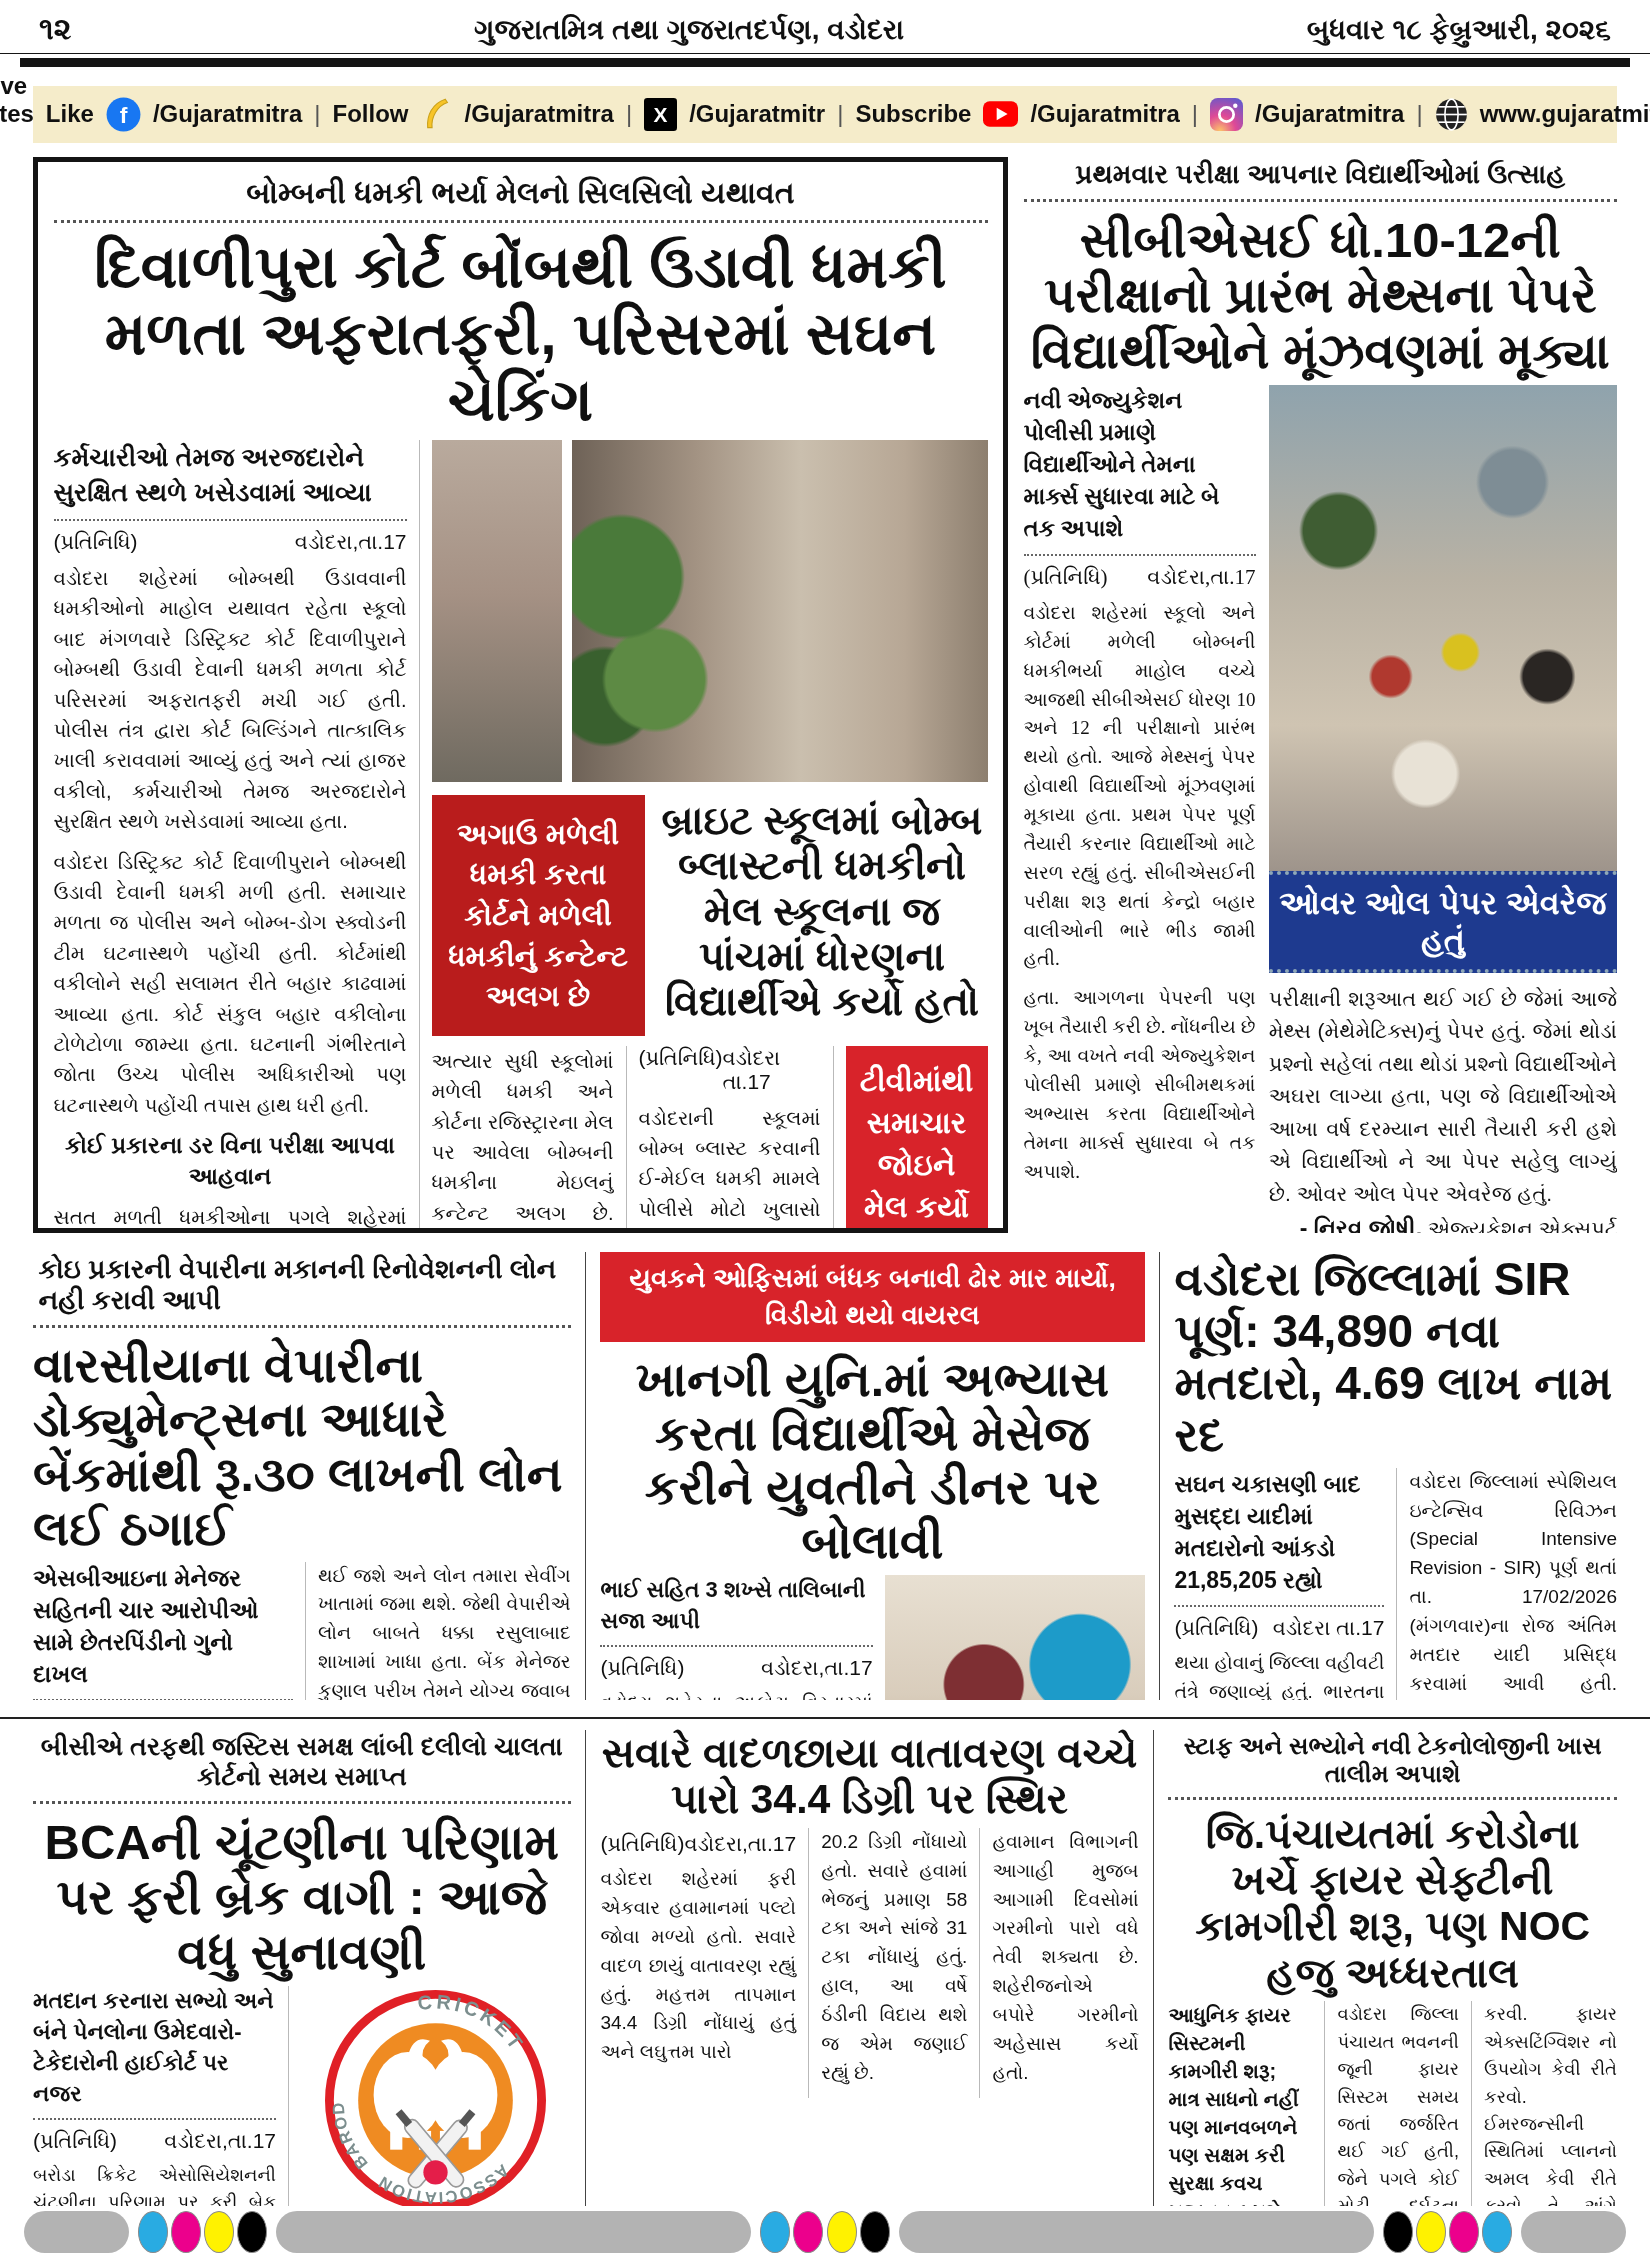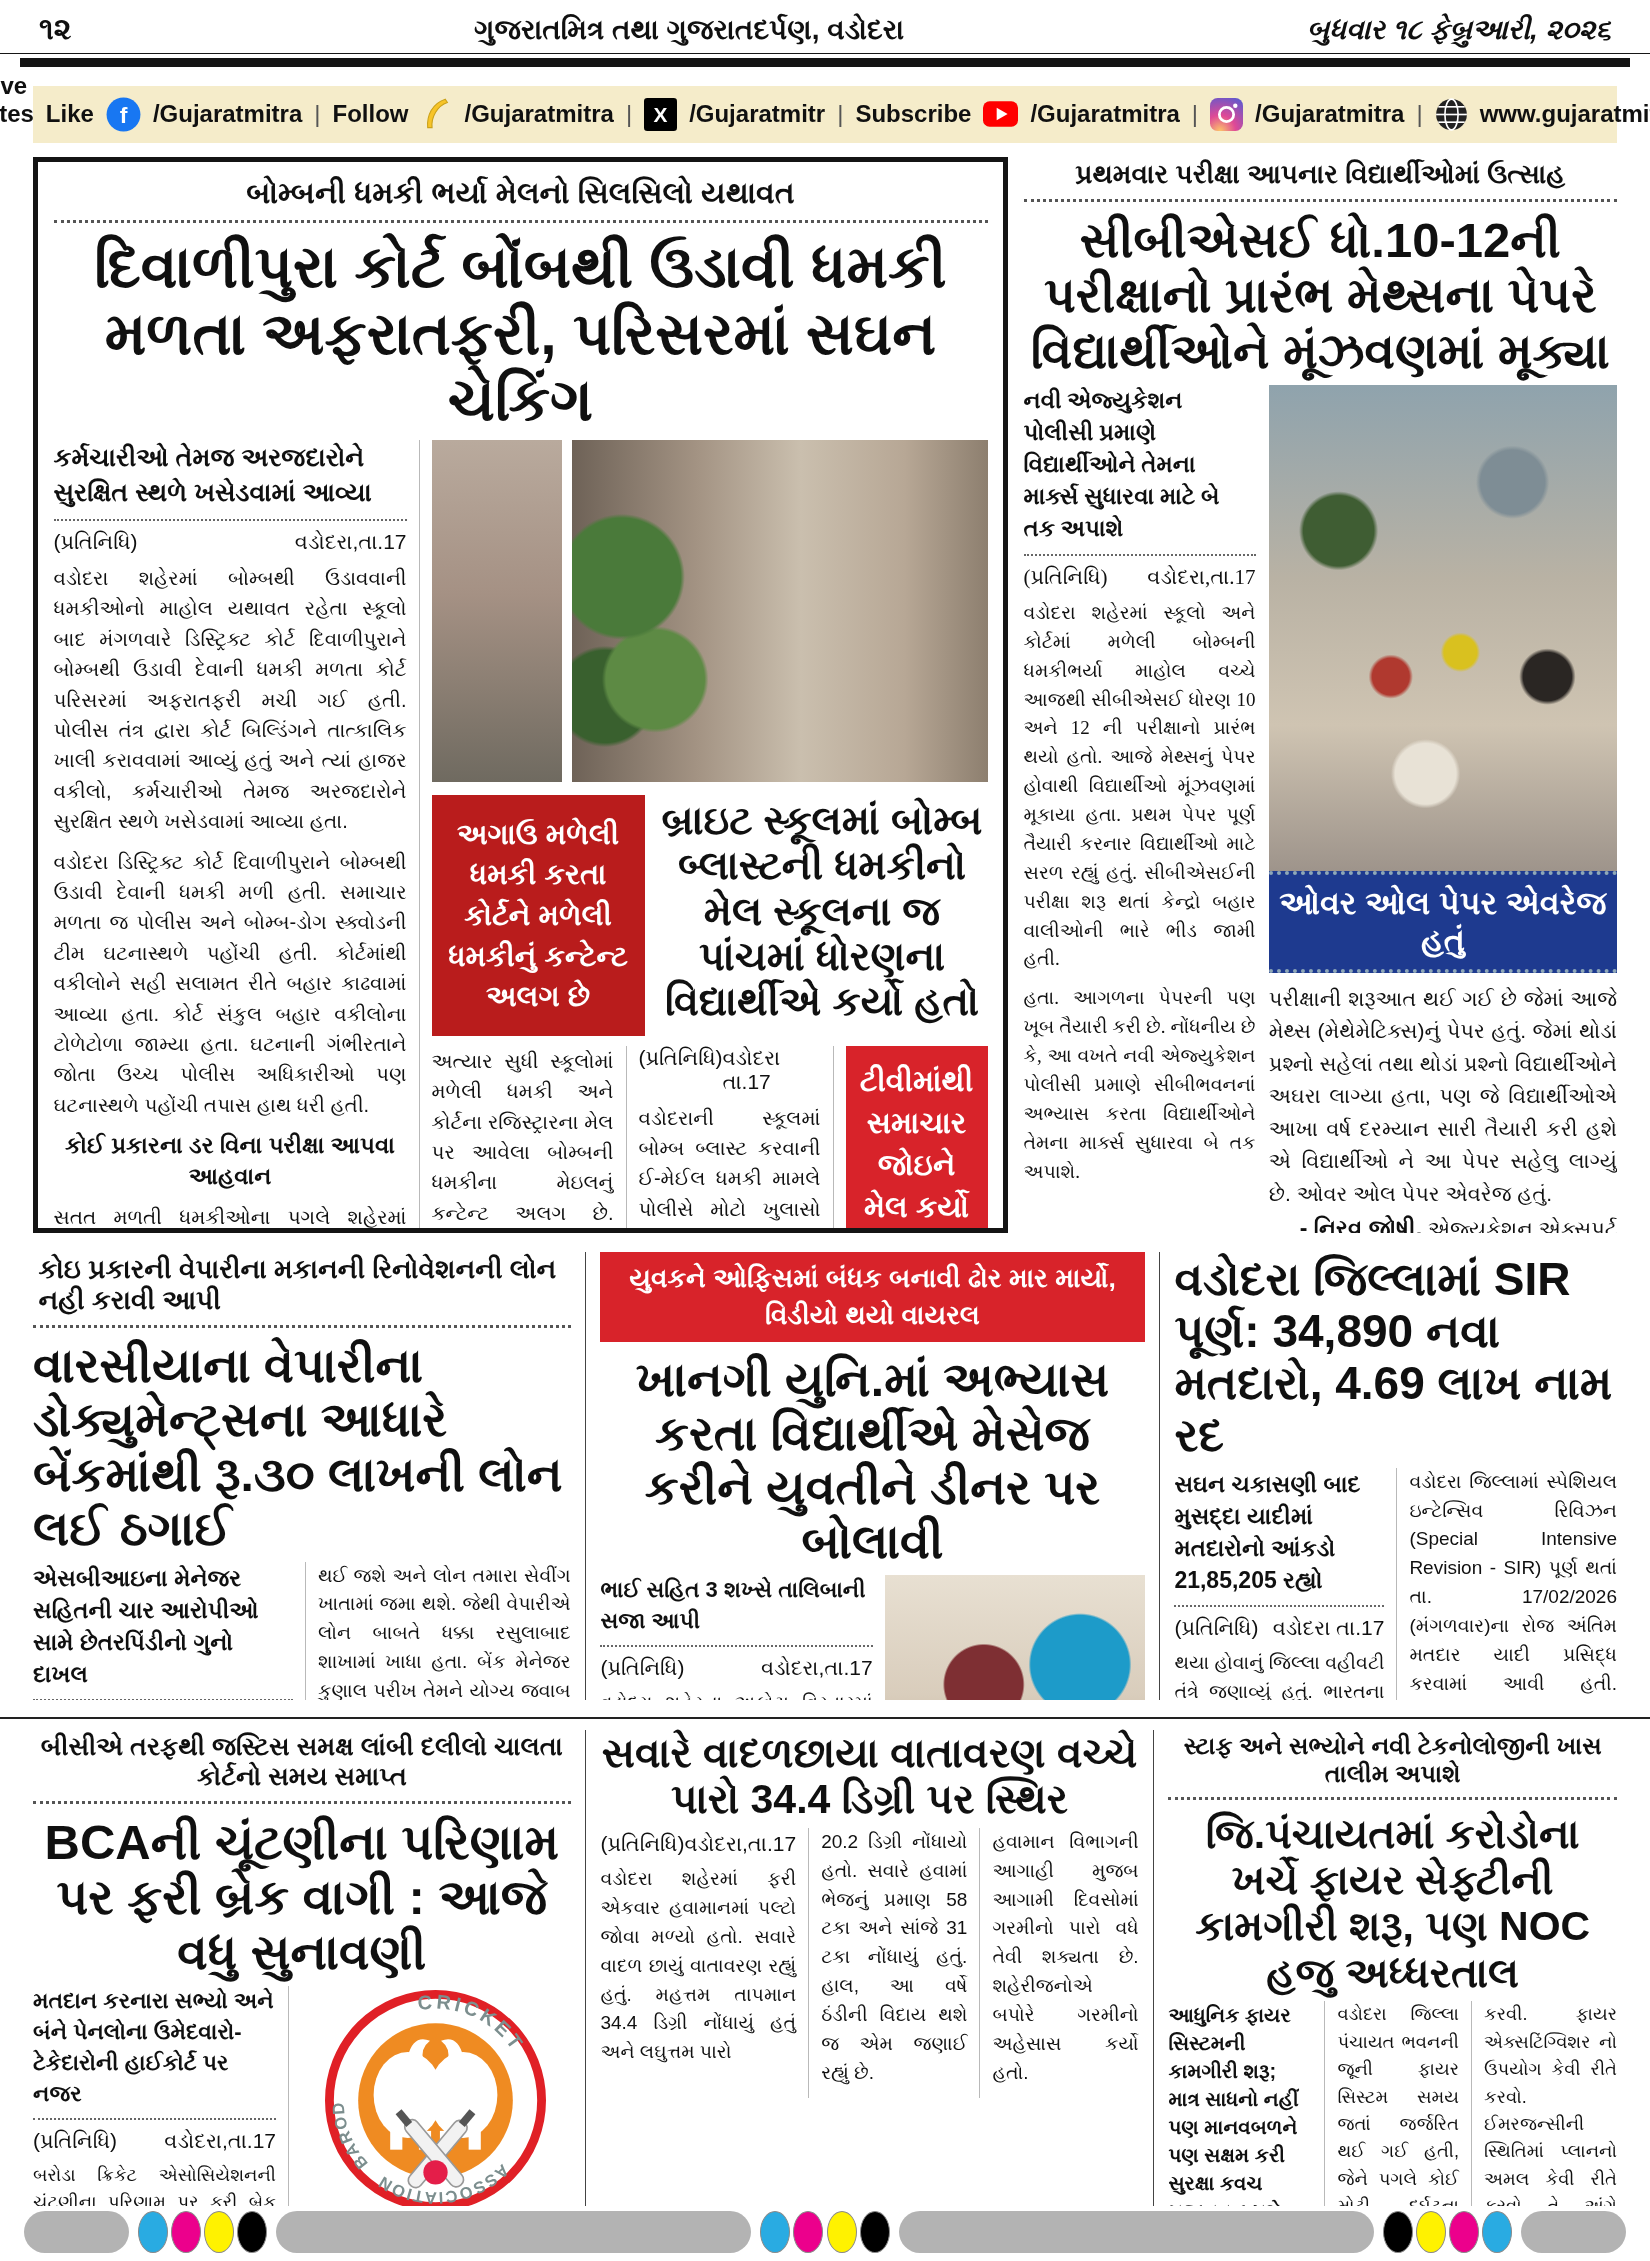--- a/index.html
+++ b/index.html
@@ -3,21 +3,21 @@
 <meta charset="utf-8">
 <style>
   html,body{margin:0;padding:0;background:#e8e8e8;}
   #page{width:1650px;height:2261px;background:#fff;position:relative;overflow:hidden;
         font-family:"Liberation Sans",sans-serif;color:#101010;}
   
   .header{display:flex;justify-content:space-between;align-items:flex-end;
           padding:12px 39px 5.5px;border-bottom:1.7px solid #161616;}
   .pagenum{font-size:30px;font-weight:bold;}
   .masthead{font-size:28px;font-weight:bold;}
-  .dateline-top{font-size:28px;font-weight:bold;font-style:italic;}
+  .dateline-top{font-size:28px;font-weight:bold;}
   .thickrule{height:8.8px;background:#141414;margin:4.4px 20px 0;}
   
   .socialbar{margin:19px 33px 14.4px;background:#f5ecca;height:57px;display:flex;
              align-items:center;justify-content:center;gap:12px;font-size:24px;font-weight:bold;}
   .socialbar .pipe{color:#555;font-weight:normal;}
   .sicon{width:35px;height:35px;display:inline-flex;align-items:center;justify-content:center;}
   
   .kicker{text-align:center;font-weight:bold;font-size:30px;padding:2.2px 0 8.8px;
           border-bottom:3.3px dotted #555;}
   .headline{text-align:center;font-weight:bold;line-height:1.13;margin:11px 0 5.5px;}
@@ -238,21 +238,21 @@
       <div style="display:flex;gap:13.3px;">
         <div style="width:232px;flex:none;font-family:Liberation Serif, serif;">
           <div class="lead" style="font-size:23px;">નવી એજ્યુકેશન પોલીસી પ્રમાણે વિદ્યાર્થીઓને તેમના માર્ક્સ સુધારવા માટે બે તક અપાશે</div>
           <div class="dotted"></div>
           <div class="byline">
             <span>(પ્રતિનિધિ)</span>
             <span>વડોદરા,તા.17</span>
           </div>
           <div class="body" style="font-size:19px;">
             <p>વડોદરા શહેરમાં સ્કૂલો અને કોર્ટમાં મળેલી બોમ્બની ધમકીભર્યા માહોલ વચ્ચે આજથી સીબીએસઈ ધોરણ 10 અને 12 ની પરીક્ષાનો પ્રારંભ થયો હતો. આજે મેથ્સનું પેપર હોવાથી વિદ્યાર્થીઓ મૂંઝવણમાં મૂકાયા હતા. પ્રથમ પેપર પૂર્ણ તૈયારી કરનાર વિદ્યાર્થીઓ માટે સરળ રહ્યું હતું. સીબીએસઈની પરીક્ષા શરૂ થતાં કેન્દ્રો બહાર વાલીઓની ભારે ભીડ જામી હતી.</p>
-            <p>હતા. આગળના પેપરની પણ ખૂબ તૈયારી કરી છે. નોંધનીય છે કે, આ વખતે નવી એજ્યુકેશન પોલીસી પ્રમાણે સીબીભવનનાં અભ્યાસ કરતા વિદ્યાર્થીઓને તેમના માર્ક્સ સુધારવા બે તક અપાશે.</p>
+            <p>હતા. આગળના પેપરની પણ ખૂબ તૈયારી કરી છે. નોંધનીય છે કે, આ વખતે નવી એજ્યુકેશન પોલીસી પ્રમાણે સીબીમથકમાં અભ્યાસ કરતા વિદ્યાર્થીઓને તેમના માર્ક્સ સુધારવા બે તક અપાશે.</p>
           </div>
         </div>
         <div style="flex:1;">
           <div class="photo ph-crowd" style="width:100%;height:486px;"></div>
           <div class="band band-blue">
             <span>ઓવર ઓલ પેપર એવરેજ હતું</span>
           </div>
           <div class="quote-text">પરીક્ષાની શરૂઆત થઈ ગઈ છે જેમાં આજે મેથ્સ (મેથેમેટિક્સ)નું પેપર હતું. જેમાં થોડાં પ્રશ્નો સહેલાં તથા થોડાં પ્રશ્નો વિદ્યાર્થીઓને અઘરા લાગ્યા હતા, પણ જે વિદ્યાર્થીઓએ આખા વર્ષ દરમ્યાન સારી તૈયારી કરી હશે એ વિદ્યાર્થીઓ ને આ પેપર સહેલુ લાગ્યું છે. ઓવર ઓલ પેપર એવરેજ હતું.</div>
           <div class="quote-author">
             <b>- નિરવ જોષી,</b>

